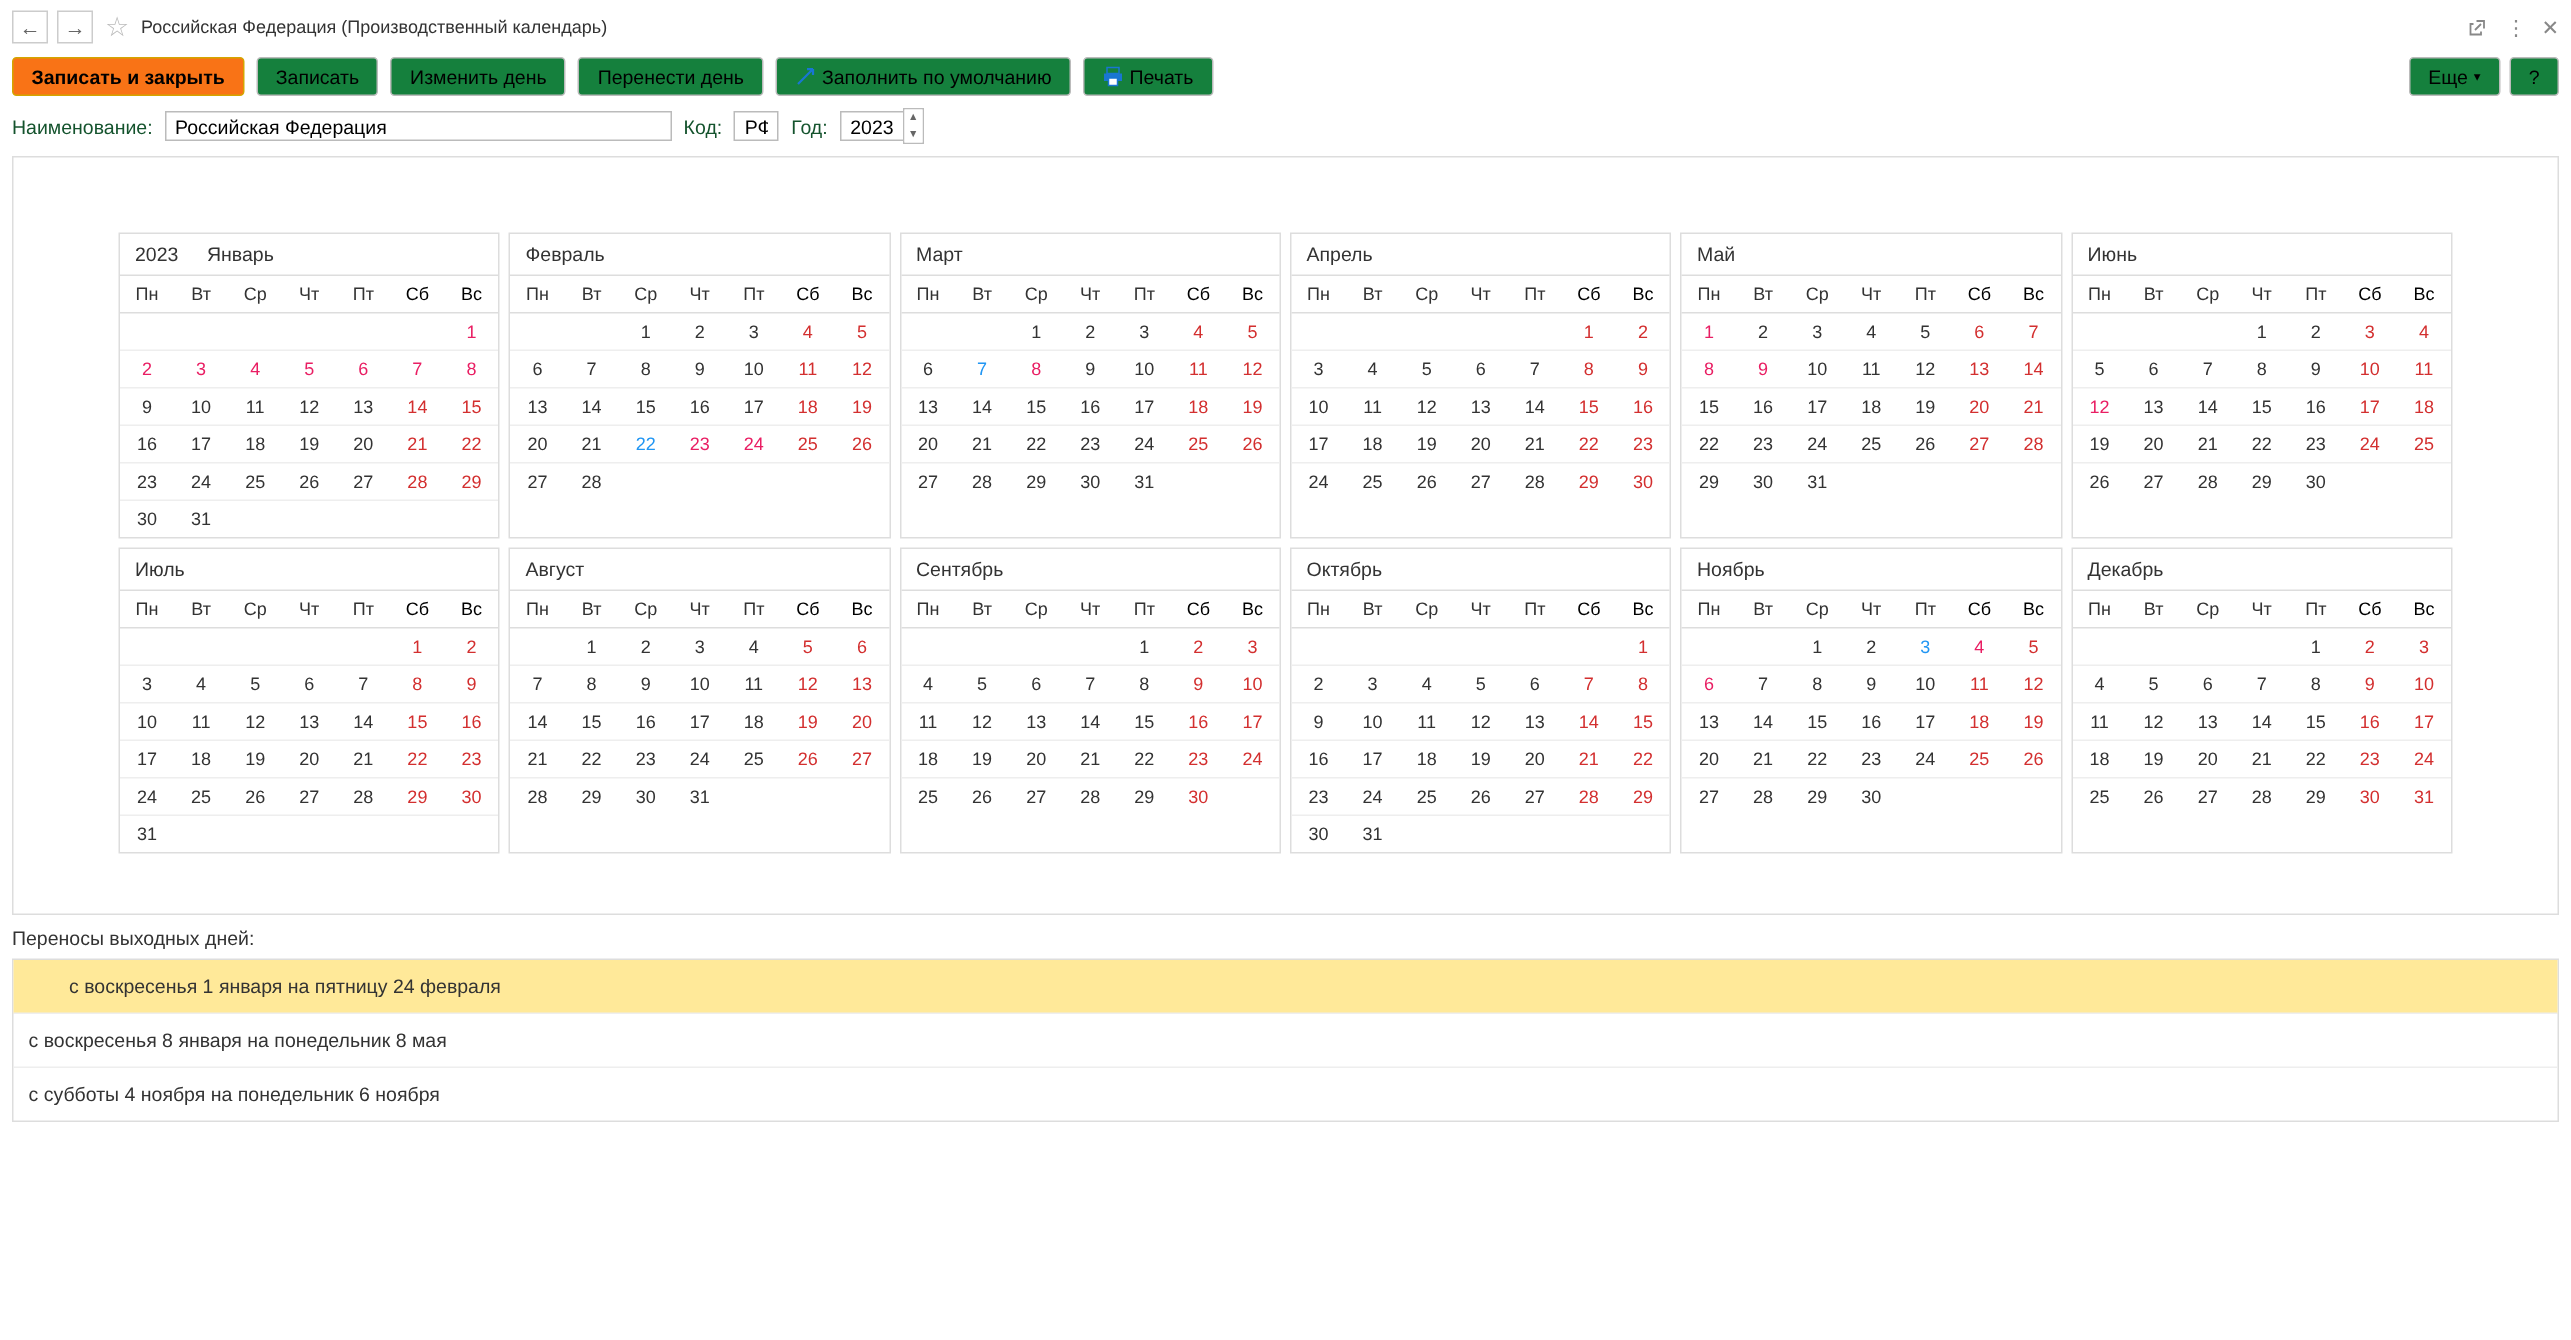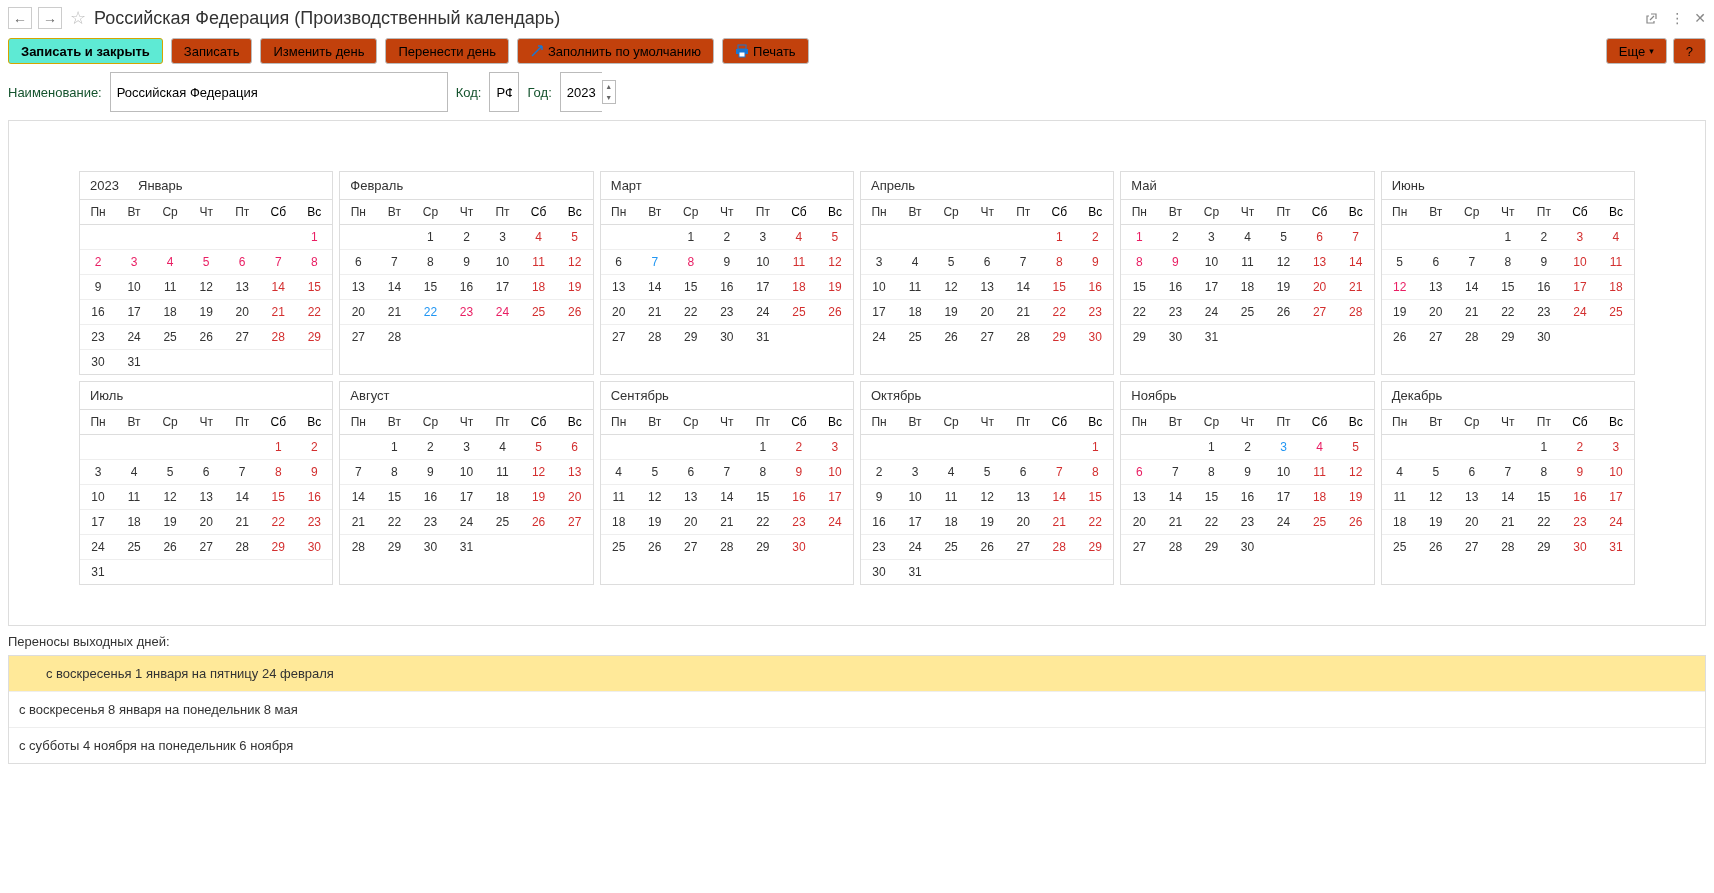--- a/index.html
+++ b/index.html
@@ -1,29 +1,29 @@
 <!DOCTYPE html>
 <html><head>
 <meta charset="utf-8">
 <style>
 * { box-sizing: border-box; margin: 0; padding: 0; }
 body { font-family: Arial, sans-serif; font-size: 13px; color: #333; background: #fff; padding: 4px 8px; }
 .titlebar { display: flex; align-items: center; gap: 6px; height: 28px; margin-bottom: 6px; }
 .nav-btn { width: 24px; height: 22px; border: 1px solid #ccc; background: #fff; display: inline-flex; align-items: center; justify-content: center; cursor: pointer; font-size: 14px; color: #666; }
 .star-icon { width: 20px; height: 20px; display: inline-flex; align-items: center; justify-content: center; color: #bbb; font-size: 18px; }
-.page-title { font-size: 18px; font-weight: normal; }
+.page-title { font-size: 12px; font-weight: normal; }
 .titlebar-right { margin-left: auto; display: flex; gap: 10px; align-items: center; color: #888; }
 .link-icon, .menu-icon, .close-icon { cursor: pointer; font-size: 14px; }
 .toolbar { display: flex; gap: 8px; align-items: center; margin-bottom: 8px; }
-.btn { height: 26px; padding: 0 12px; border: 1px solid #bbb; background: #c2410c; border-radius: 3px; cursor: pointer; font-size: 13px; display: inline-flex; align-items: center; gap: 4px; }
-.btn-primary { background: #5eead4; border-color: #d4a500; font-weight: bold; }
+.btn { height: 26px; padding: 0 12px; border: 1px solid #bbb; background: #15803d; border-radius: 3px; cursor: pointer; font-size: 13px; display: inline-flex; align-items: center; gap: 4px; }
+.btn-primary { background: #f97316; border-color: #d4a500; font-weight: bold; }
 .toolbar-right { margin-left: auto; display: flex; gap: 6px; padding-left: 32px; }
 .form-row { display: flex; gap: 8px; align-items: center; margin-bottom: 8px; }
 .label { color: #14532d; }
-.input { height: 40px; border: 1px solid #bbb; padding: 0 6px; font-size: 13px; }
+.input { height: 20px; border: 1px solid #bbb; padding: 0 6px; font-size: 13px; }
 .input-name { width: 338px; }
 .input-code { width: 30px; text-align: center; }
 .year-wrap { display: flex; align-items: center; }
 .input-year { width: 42px; text-align: center; border-right: none; }
 .spinner { display: flex; flex-direction: column; border: 1px solid #bbb; height: 24px; width: 14px; }
 .spin-btn { flex: 1; font-size: 7px; line-height: 1; background: #fff; border: none; cursor: pointer; display: flex; align-items: center; justify-content: center; color: #666; }
 .calendar-frame { border: 1px solid #ddd; padding: 50px 70px 40px; margin-bottom: 8px; }
 .months-grid { display: grid; grid-template-columns: repeat(6, 1fr); gap: 6px 6px; }
 .month { border: 1px solid #ddd; }
 .month-header { border-bottom: 1px solid #ddd; padding: 6px 10px; font-size: 13px; display: flex; }

